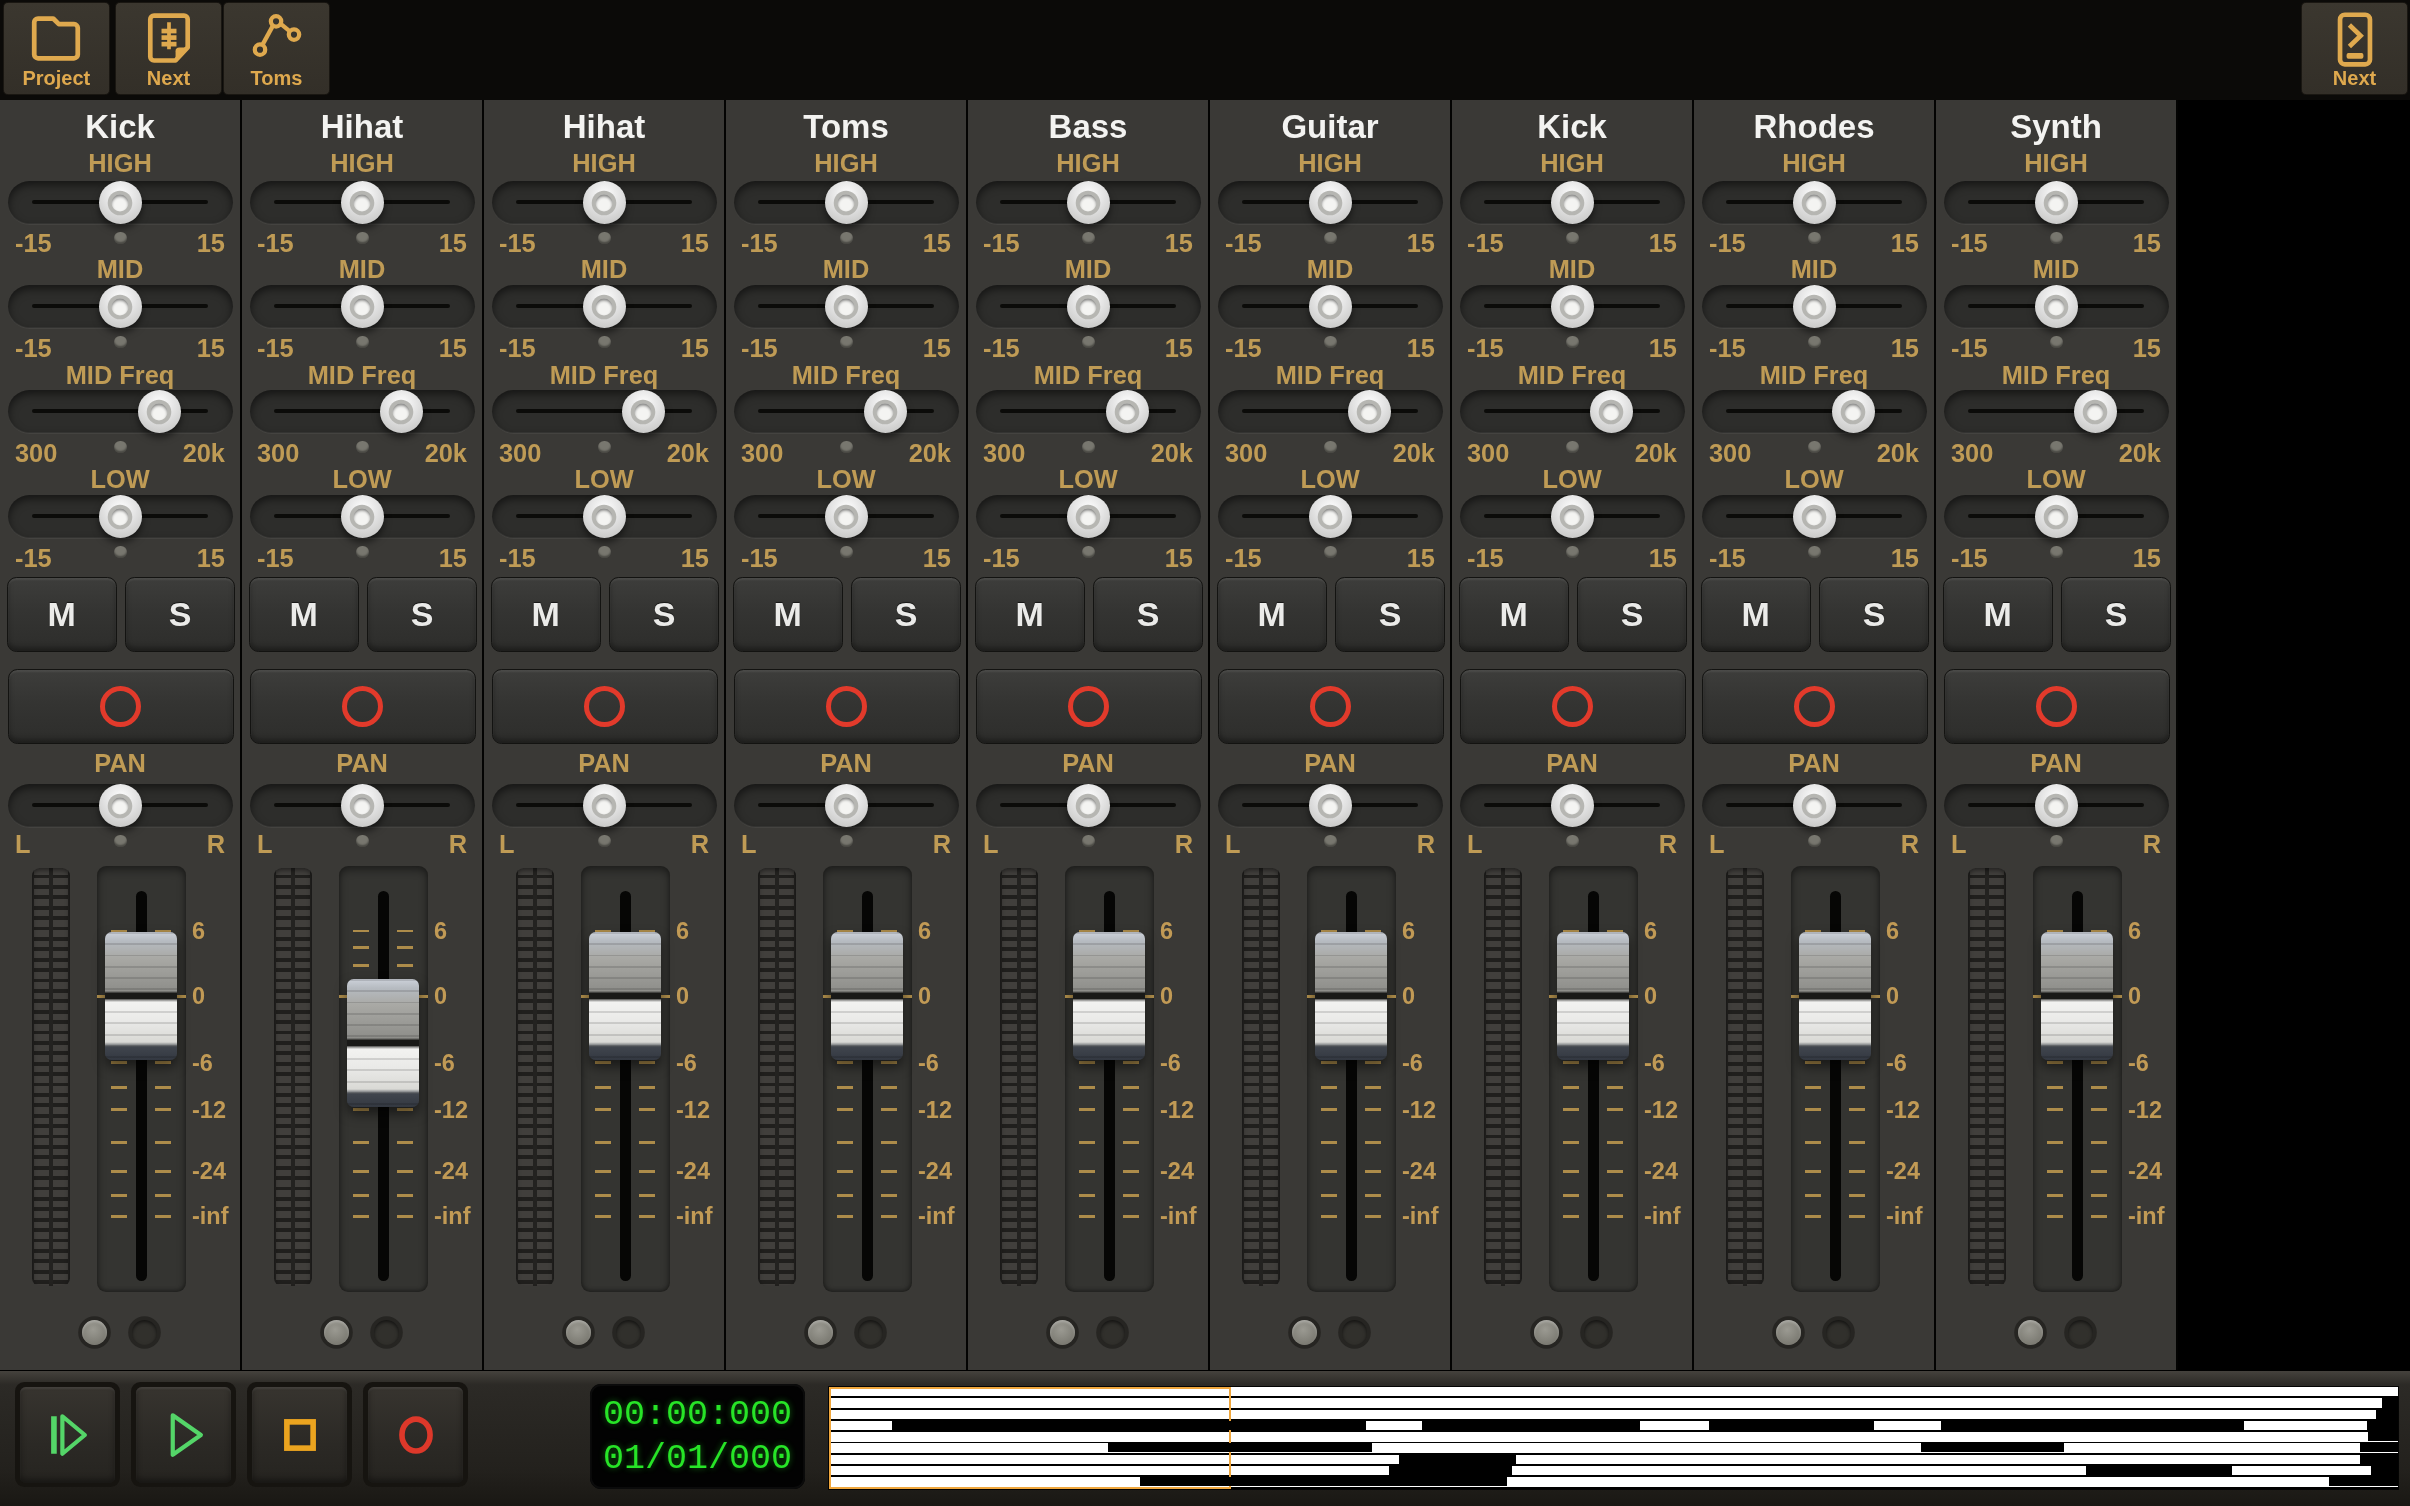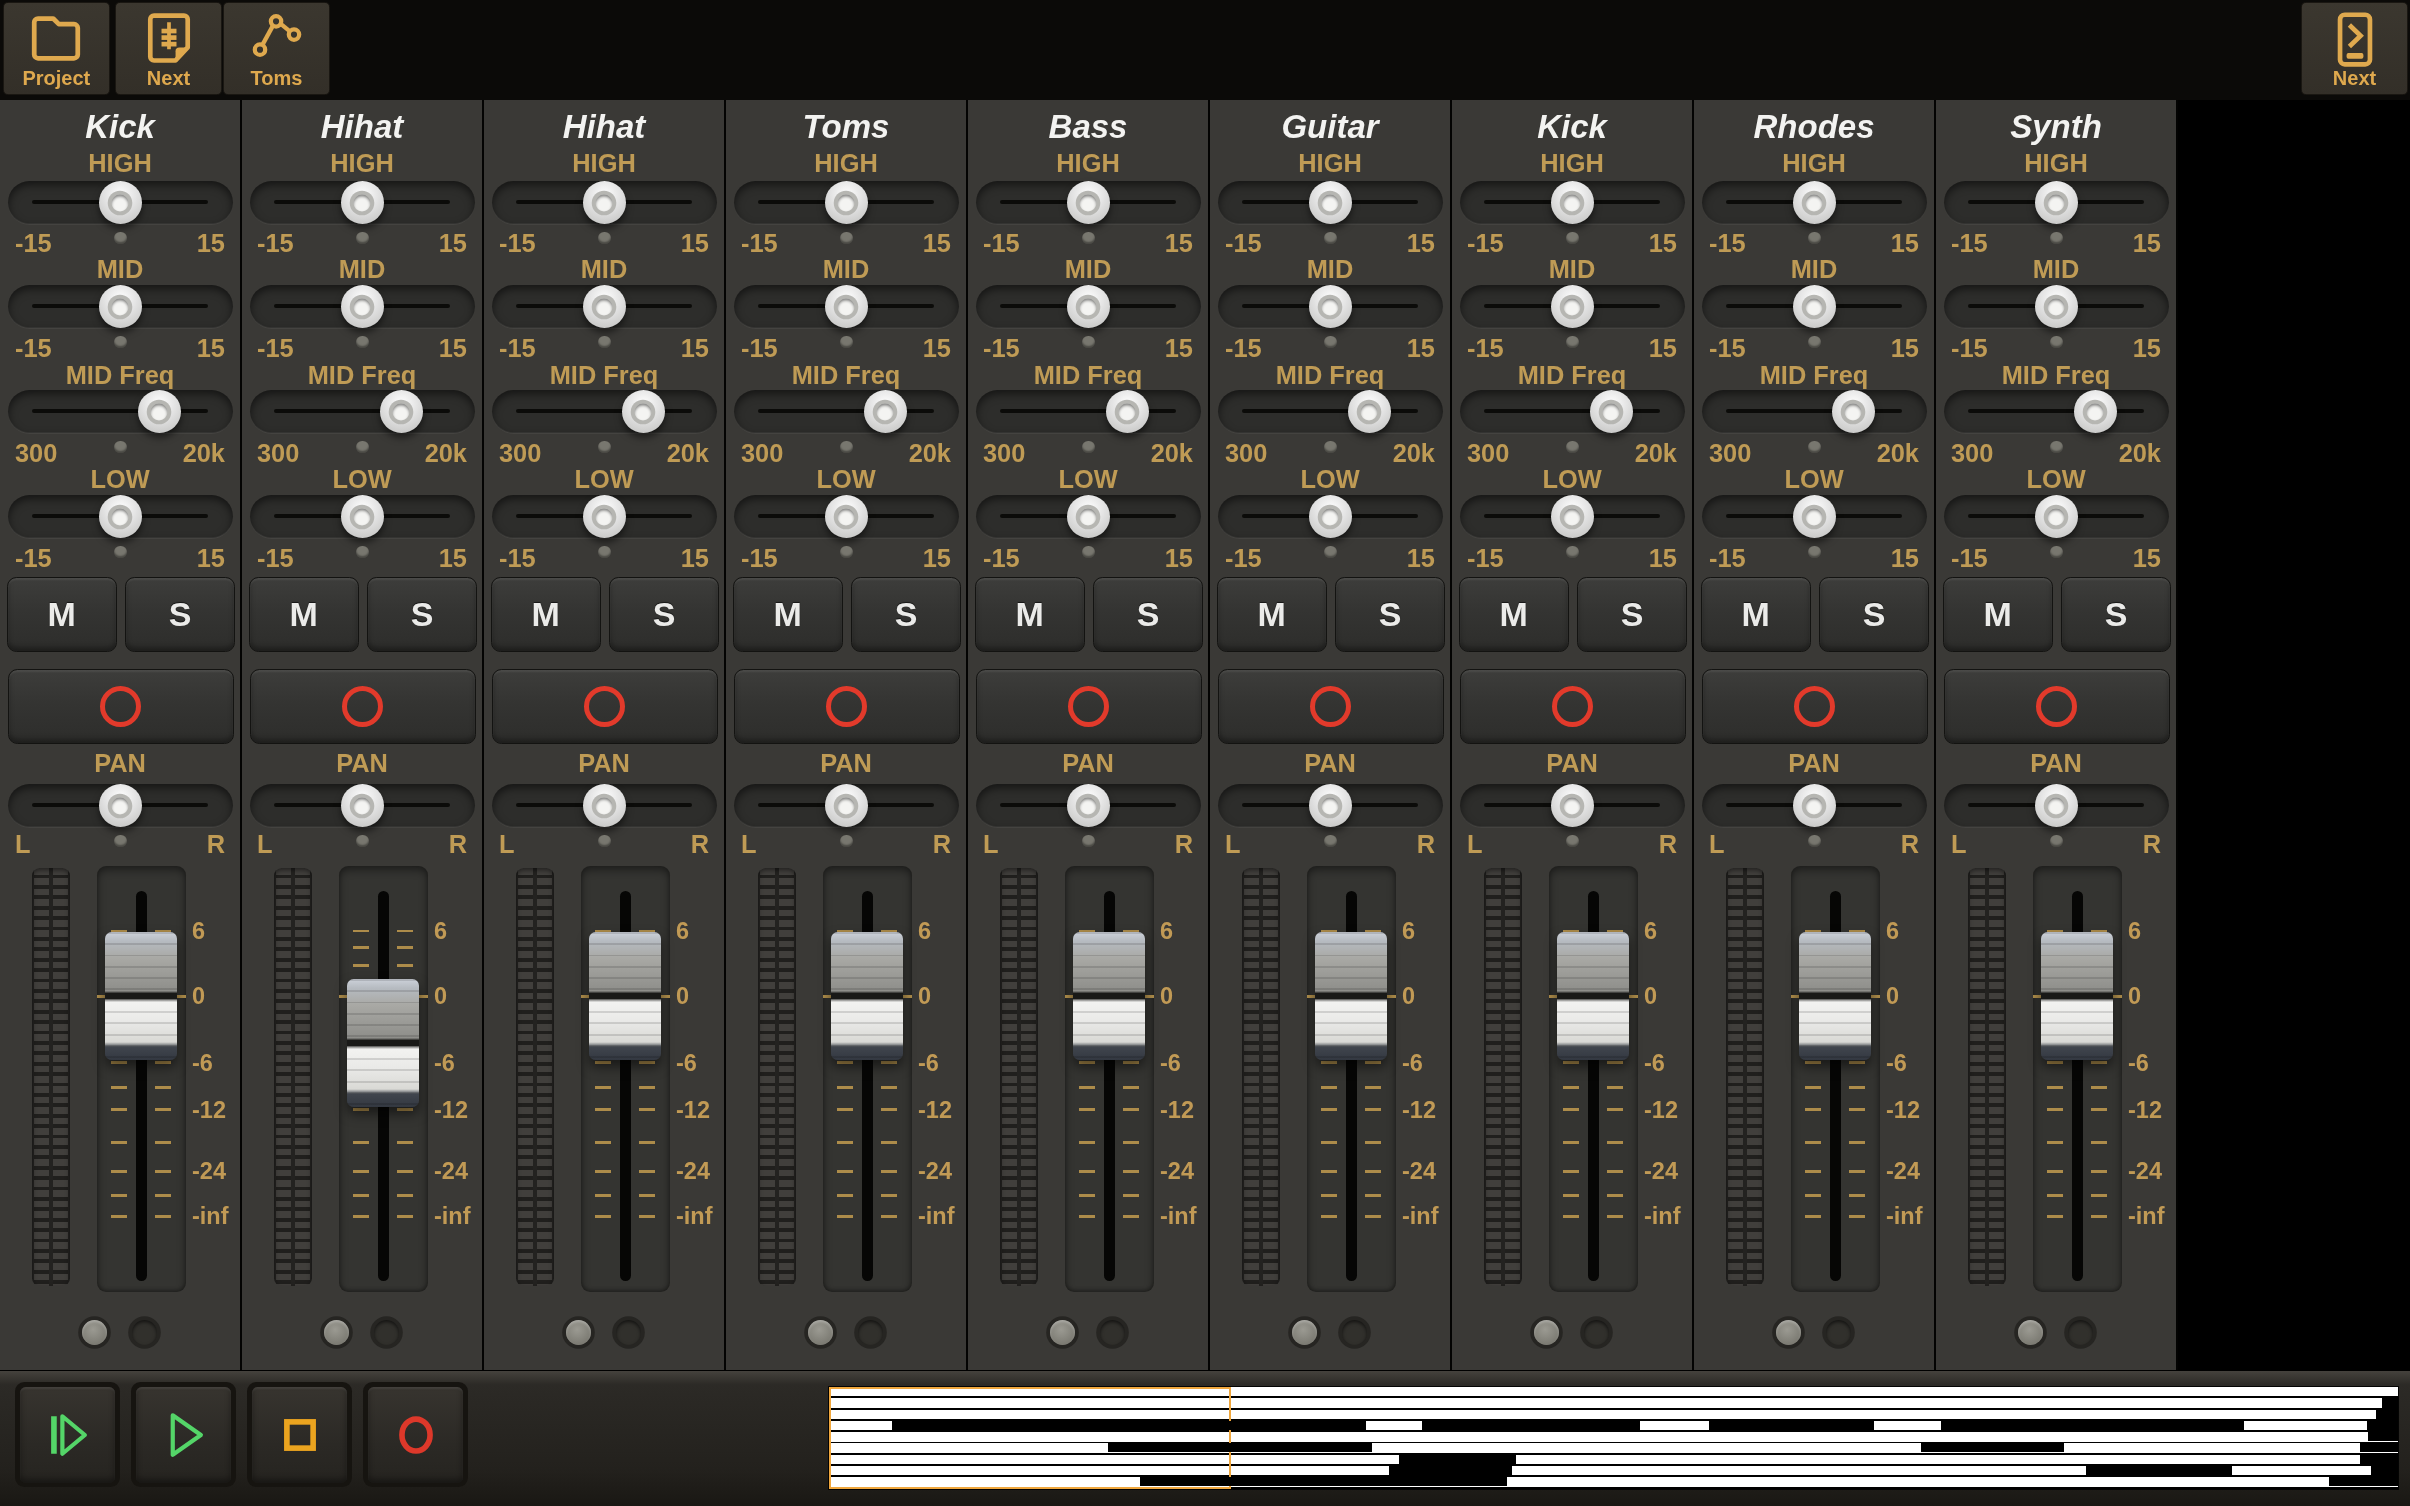--- a/index.html
+++ b/index.html
@@ -14,21 +14,21 @@
           display:flex;flex-direction:column;align-items:center;justify-content:flex-end;
           padding-bottom:4.7px;}
   .tb-btn .ic{position:absolute;top:7.5px;left:50%;transform:translateX(-50%);}
   .tb-lab{font-size:20px;font-weight:bold;color:#dfa94e;line-height:22.6px;}
 
   
   .strips{position:absolute;left:0;top:100px;height:1270px;display:flex;}
   .strip{position:relative;flex:none;width:240px;height:1270px;background:#3a3936;
          border-right:2.8px solid #030302;}
   .chan-name{position:absolute;left:0;top:7.5px;width:240px;text-align:center;
-             font-size:33px;font-weight:bold;color:#f3f3f1;font-style:italic;}
+             font-size:33px;font-weight:bold;color:#f3f3f1;}
   .sec-label{position:absolute;left:0;width:240px;text-align:center;
              font-size:25.4px;font-weight:bold;color:#bf9b55;}
   .mm{position:absolute;left:0;width:240px;box-sizing:border-box;padding:0 15px;
       display:flex;justify-content:space-between;
       font-size:25.4px;font-weight:bold;color:#bf9b55;}
 
   .hslider{position:absolute;left:7.5px;width:225px;height:43px;}
   .groove{position:absolute;left:0;top:0;right:0;bottom:0;border-radius:21.7px;background:#2d2d2b;
           box-shadow:inset 0 3.8px 8.5px rgba(0,0,0,.55),inset 0 -0.9px 0 rgba(255,255,255,.06),
                      0 0.9px 0 rgba(255,255,255,.05);}
@@ -1124,20 +1124,24 @@
     </div>
   </div>
   <div class="tbtn" style="left:363px">
     <div class="tbtn-face">
       <svg width="60" height="60" viewBox="0 0 64 64">
         <ellipse cx="32" cy="32" rx="15" ry="17" fill="none" stroke="#dd382a" stroke-width="6"></ellipse>
       </svg>
     </div>
   </div>
 
+  <div class="lcd">
+    <div>00:00:000</div>
+    <div>01/01/000</div>
+  </div>
 
   <div class="overview" id="overview">
     <div class="ov-viewport" id="ov-viewport" style="width: 25.6%;"></div>
   <div class="ov-gap" style="top: 11.3px; left: 99%; width: 1%;"></div>
       <div class="ov-gap" style="top: 22.6px; left: 98.6%; width: 1.4%;"></div>
       <div class="ov-gap" style="top: 34px; left: 4%; width: 30.2%;"></div>
       <div class="ov-gap" style="top: 34px; left: 37.8%; width: 13.9%;"></div>
       <div class="ov-gap" style="top: 34px; left: 56.1%; width: 10.5%;"></div>
       <div class="ov-gap" style="top: 34px; left: 70.9%; width: 19.3%;"></div>
       <div class="ov-gap" style="top: 34px; left: 98%; width: 2%;"></div>

